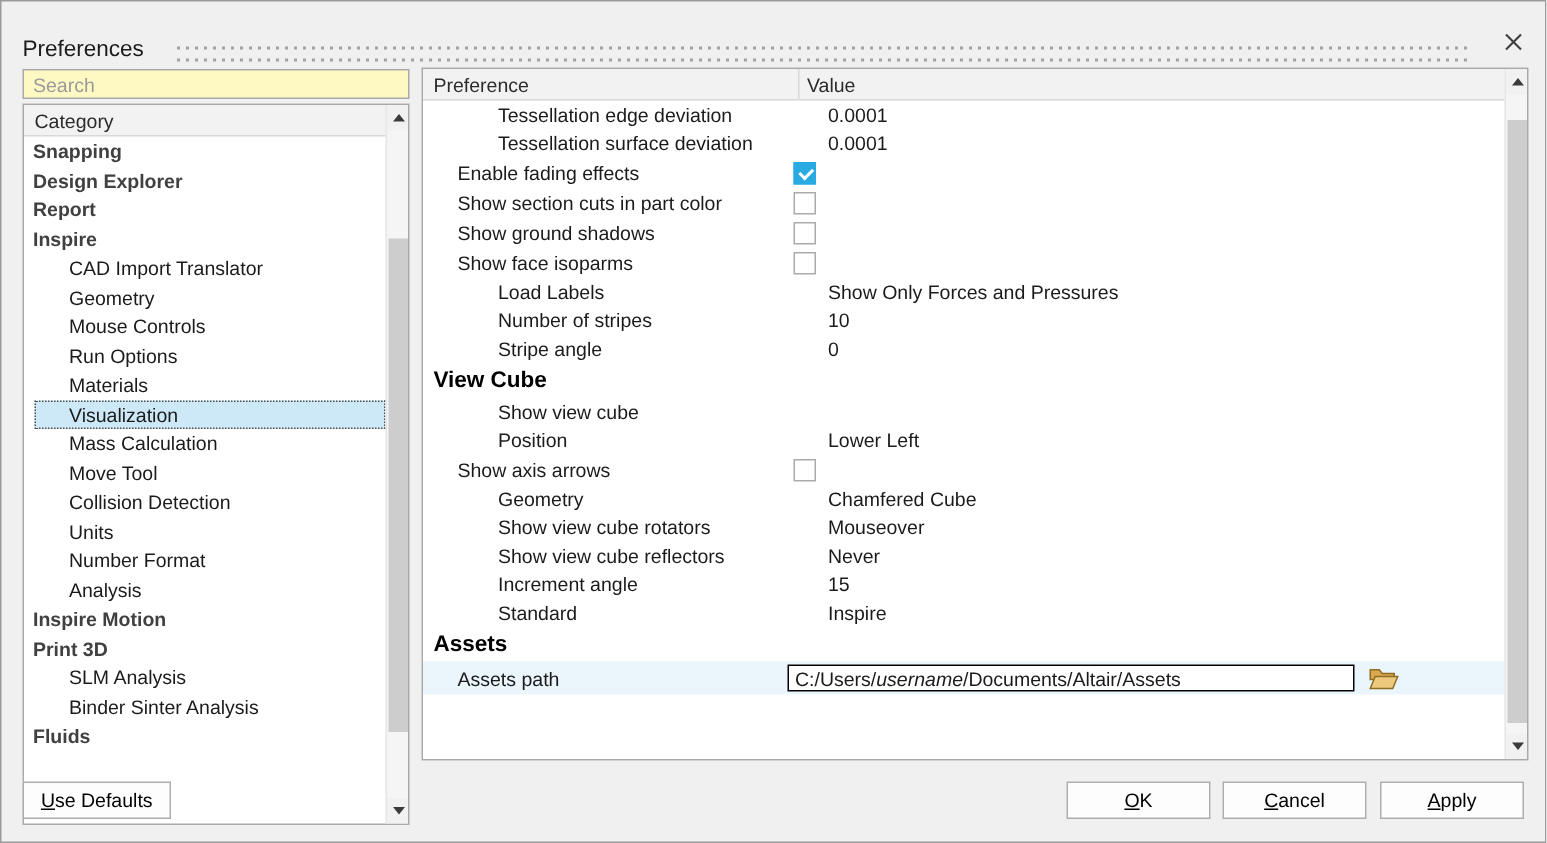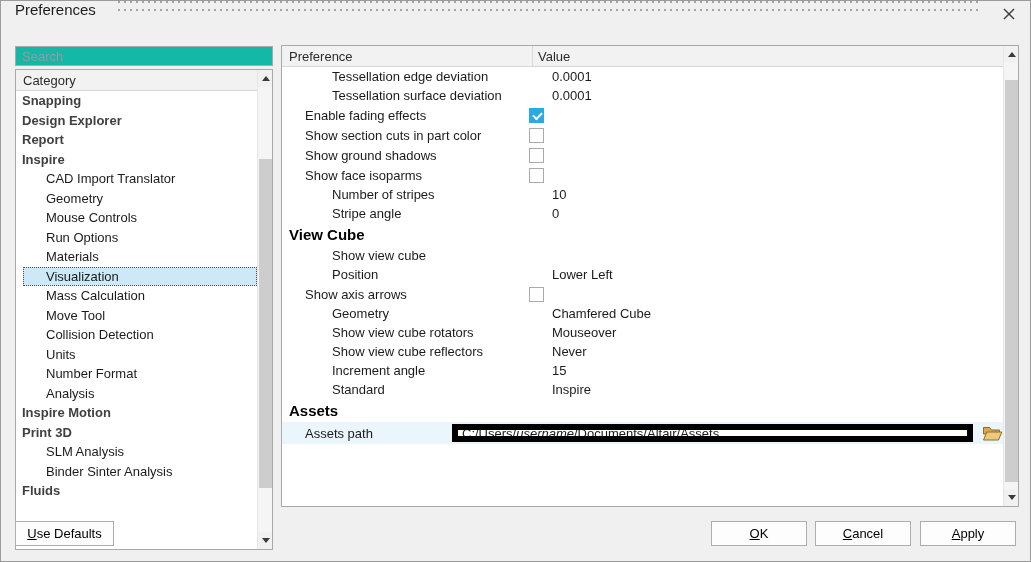--- a/index.html
+++ b/index.html
@@ -6,32 +6,32 @@
   html,body { width:1031px; height:562px; }
   body { font-family:"Liberation Sans","DejaVu Sans",sans-serif; background:#fff; }
 
   .window {
     position:relative; width:1031px; height:562px;
     background:#f0f0f0; border:1px solid #9b9b9b; overflow:hidden;
   }
 
   
   .titlebar { position:absolute; left:0; top:0; width:100%; height:40px;
-    display:flex; align-items:flex-start; }
+    display:flex; align-items:flex-end; }
   .title { margin-left:14px; font-size:15px; color:#1b1b1b; white-space:nowrap; }
   .drag-dots { flex:1; margin:0 18px 0 22px; height:10px;
     display:flex; flex-direction:column; justify-content:space-between; }
   .dot-row { height:2px;
     background-image:repeating-linear-gradient(to right,#a3a3a3 0 2px,transparent 2px 6px); }
   .close-btn { width:26px; height:26px; margin-right:8px; display:flex;
     align-items:center; justify-content:center; cursor:pointer; }
 
   
   .search-input { position:absolute; left:14px; top:45px; width:258px; height:20px;
-    border:1px solid #a9a9a9; background:#14b8a6; font-size:13px; padding:0 6px;
+    border:1px solid #a9a9a9; background:#fef9c3; font-size:13px; padding:0 6px;
     font-family:inherit; color:#1b1b1b; }
   .search-input::placeholder { color:#9a9a9a; }
 
   .list-box { position:absolute; left:14px; top:68px; width:258px; height:481px;
     background:#fff; border:1px solid #a9a9a9; overflow:hidden; }
   .list-header { height:21px; background:#f2f2f2; border-bottom:1px solid #d9d9d9;
     font-size:13px; color:#2b2b2b; display:flex; align-items:center; padding-left:7px; }
   .cat-item { height:19.5px; line-height:19.5px; font-size:13px; color:#1b1b1b;
     white-space:nowrap; width:241px; cursor:default; }
   .cat-item.top { padding-left:6px; font-weight:bold; color:#404040; }
@@ -57,21 +57,21 @@
   .t-row.section .lbl { width:auto; padding-left:7px; font-size:15px; font-weight:bold; color:#000; }
   .t-row.path { height:22px; background:#eaf5fc; }
 
   .checkbox { width:15px; height:15px; border:1px solid #ababab; background:#fff;
     margin-left:4px; position:relative; }
   .checkbox.checked { background:#29abe2; border-color:#29abe2; }
   .checkbox.checked::after { content:""; position:absolute; left:3px; top:3px;
     width:7px; height:4px; border-left:2px solid #fff; border-bottom:2px solid #fff;
     transform:rotate(-45deg); }
 
-  .path-input { width:521px; height:18px; border:6px solid #000000; background:#fff;
+  .path-input { width:378px; height:18px; border:1px solid #000000; background:#fff;
     font-size:13px; padding:0 4px; display:flex; align-items:center; white-space:nowrap;
     overflow:hidden; color:#1b1b1b; }
   .path-input .it { font-style:italic; }
   .folder-btn { margin-left:9px; cursor:pointer; display:flex; align-items:center; }
 
   
   .scrollbar { position:absolute; top:0; right:0; width:15px; height:100%;
     background:#f5f5f5; border-left:1px solid #e6e6e6; }
   .sb-btn { position:absolute; left:0; width:15px; height:17px; background:#f1f1f1;
     display:flex; align-items:center; justify-content:center; cursor:pointer; }
@@ -191,20 +191,26 @@
             <div class="checkbox"></div>
           </div>
         </div>
         <div class="t-row check">
           <div class="lbl">Show face isoparms</div>
           <div class="val">
             <div class="checkbox"></div>
           </div>
         </div>
         <div class="t-row pref">
+          <div class="lbl">Load Labels</div>
+          <div class="val">
+            <span>Show Only Forces and Pressures</span>
+          </div>
+        </div>
+        <div class="t-row pref">
           <div class="lbl">Number of stripes</div>
           <div class="val">
             <span>10</span>
           </div>
         </div>
         <div class="t-row pref">
           <div class="lbl">Stripe angle</div>
           <div class="val">
             <span>0</span>
           </div>

